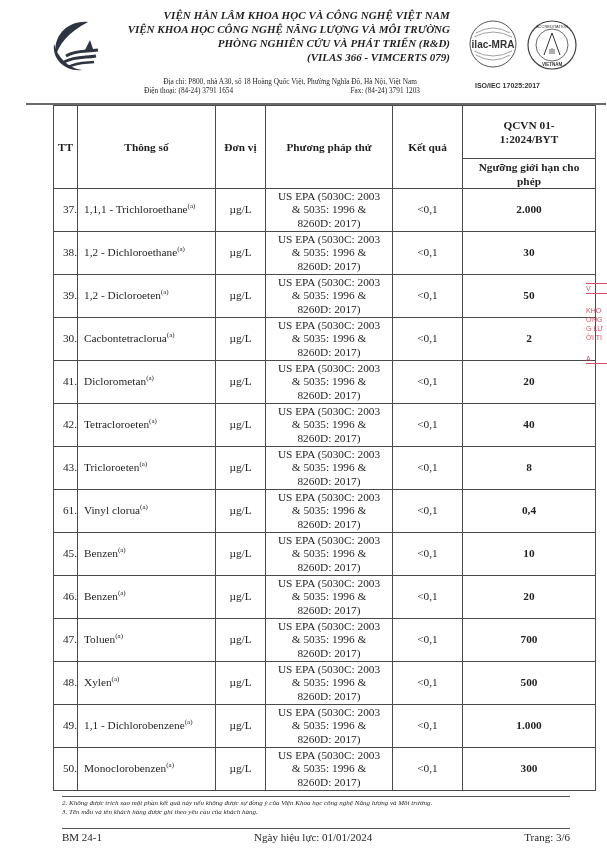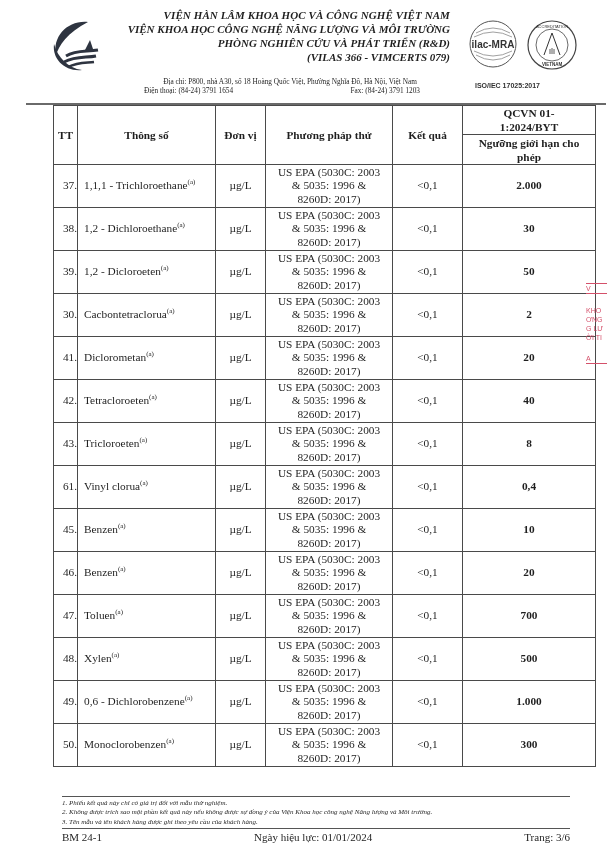--- a/index.html
+++ b/index.html
@@ -89,21 +89,21 @@
 <div id="toprule" class="abs"></div>
 
 <table>
   <thead>
     <tr>
       <th rowspan="2" style="width:21px;">TT</th>
       <th rowspan="2" style="width:137px;">Thông số</th>
       <th rowspan="2" style="width:49px;">Đơn vị</th>
       <th rowspan="2" style="width:126px;">Phương pháp thử</th>
       <th rowspan="2" style="width:69px;">Kết quả</th>
-      <th style="width:104px;height:27px;padding:0 14px;">QCVN 01-1:2024/BYT</th>
+      <th style="width:104px;height:27px;padding:12px 14px;">QCVN 01-1:2024/BYT</th>
     </tr>
     <tr>
       <th style="height:29px;padding:0 10px;">Ngưỡng giới hạn cho phép</th>
     </tr>
   </thead>
   <tbody id="tbody">
       <tr>
         <td class="tt">37.</td>
         <td class="name"><span>1,1,1 - Trichloroethane</span><sup>(a)</sup></td>
         <td class="unit">µg/L</td>
@@ -242,21 +242,21 @@
         <td class="method">
           <div>US EPA (5030C: 2003</div>
           <div>&amp; 5035: 1996 &amp;</div>
           <div>8260D: 2017)</div>
         </td>
         <td class="result">&lt;0,1</td>
         <td class="limit">500</td>
       </tr>
       <tr>
         <td class="tt">49.</td>
-        <td class="name"><span>0,6 - Dichlorobenzene</span><sup>(a)</sup></td>
+        <td class="name"><span>1,1 - Dichlorobenzene</span><sup>(a)</sup></td>
         <td class="unit">µg/L</td>
         <td class="method">
           <div>US EPA (5030C: 2003</div>
           <div>&amp; 5035: 1996 &amp;</div>
           <div>8260D: 2017)</div>
         </td>
         <td class="result">&lt;0,1</td>
         <td class="limit">1.000</td>
       </tr>
       <tr>
@@ -278,21 +278,20 @@
     <div style="border-top: 1px solid rgb(212, 80, 106); border-bottom: 1px solid rgb(212, 80, 106); margin-bottom: 12px;">V</div>
     <div>KHO</div>
     <div>ƠNG</div>
     <div>G LƯ</div>
     <div>ỜI TI</div>
     <div style="margin-top: 12px; border-bottom: 1px solid rgb(212, 80, 106);">A</div>
   </div>
 
 <div id="footrule" class="abs"></div>
 <div id="notes" class="abs">
-  <div>1. Phiếu kết quả này chỉ có giá trị đối với mẫu thử nghiệm.</div>
   <div>2. Không được trích sao một phần kết quả này nếu không được sự đồng ý của Viện Khoa học công nghệ Năng lượng và Môi trường.</div>
   <div>3. Tên mẫu và tên khách hàng được ghi theo yêu cầu của khách hàng.</div>
 </div>
 <div id="footrule2" class="abs"></div>
 <div id="foot" class="abs">
   <span>BM 24-1</span>
   <span>Ngày hiệu lực: 01/01/2024</span>
   <span>Trang: 3/6</span>
 </div>
 

